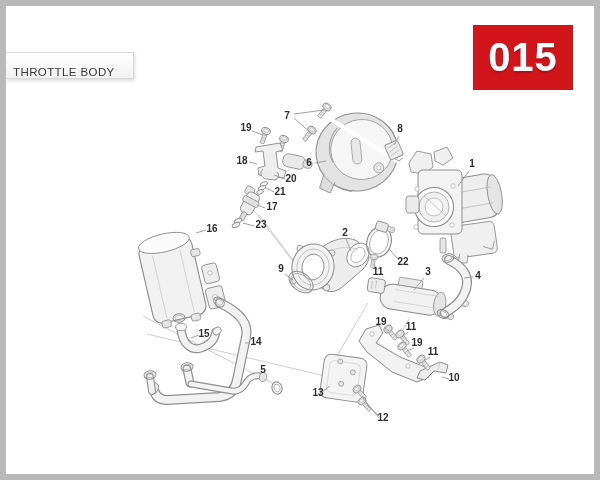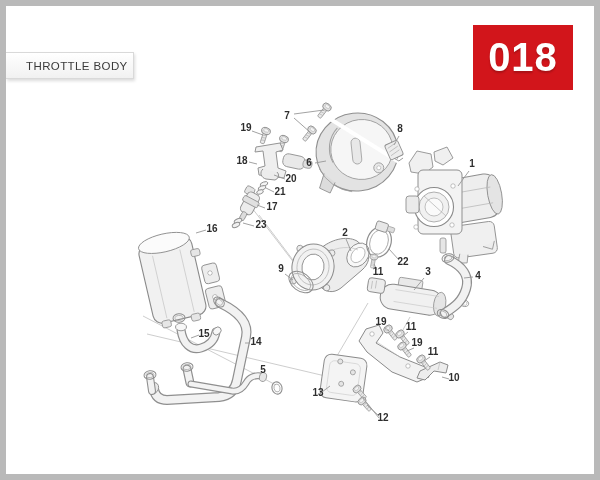--- a/index.html
+++ b/index.html
@@ -3,21 +3,21 @@
 <meta charset="utf-8">
 <style>
   html,body{margin:0;padding:0;background:#ffffff;}
   body{width:600px;height:480px;font-family:"Liberation Sans",sans-serif;}
   .page{position:relative;width:600px;height:480px;box-sizing:border-box;
         border:6px solid #b9b9b9;background:#ffffff;overflow:hidden;}
   .title-box{position:absolute;left:0;top:46px;width:128px;height:27px;
         background:linear-gradient(#ffffff,#f1f1f1);
         border:1px solid #d9d9d9;border-left:none;
         box-shadow:1px 2px 3px rgba(0,0,0,0.14);
-        display:flex;align-items:center;padding-left:20px;box-sizing:border-box;}
+        display:flex;align-items:flex-end;padding-left:7px;box-sizing:border-box;}
   .title-box span{font-size:11.5px;letter-spacing:0.4px;color:#3a3a3a;}
   .badge{position:absolute;right:21px;top:19px;width:100px;height:65px;
         background:#d2151b;display:flex;align-items:center;justify-content:center;}
   .badge span{color:#ffffff;font-weight:bold;font-size:40px;letter-spacing:1px;
         text-shadow:0 2px 2px rgba(0,0,0,0.20);}
   svg.diagram{position:absolute;left:-6px;top:-6px;width:600px;height:480px;}
   svg .align{stroke:#c0c0c0;stroke-width:0.8;}
   svg .leader{stroke:#979797;stroke-width:0.9;}
   svg text.callout{font-family:"Liberation Sans",sans-serif;font-size:10px;
         font-weight:bold;fill:#2e2e2e;text-anchor:middle;}
@@ -25,21 +25,21 @@
 </head>
 <body>
 
 <div class="page">
 
   <div class="title-box">
     <span>THROTTLE BODY</span>
   </div>
 
   <div class="badge">
-    <span>018</span>
+    <span>015</span>
   </div>
 
   <svg class="diagram" viewBox="0 0 600 480">
     <defs>
       <g id="screwS">
         <rect x="-2" y="2" width="4" height="11" rx="1" fill="#e9e9e9" stroke="#979797" stroke-width="0.8"></rect>
         <line x1="-2" y1="5" x2="2" y2="4.3" stroke="#ababab" stroke-width="0.6"></line>
         <line x1="-2" y1="7.5" x2="2" y2="6.8" stroke="#ababab" stroke-width="0.6"></line>
         <line x1="-2" y1="10" x2="2" y2="9.3" stroke="#ababab" stroke-width="0.6"></line>
         <ellipse cx="0" cy="0" rx="4.6" ry="3.4" fill="#e2e2e2" stroke="#8f8f8f" stroke-width="0.9"></ellipse>

